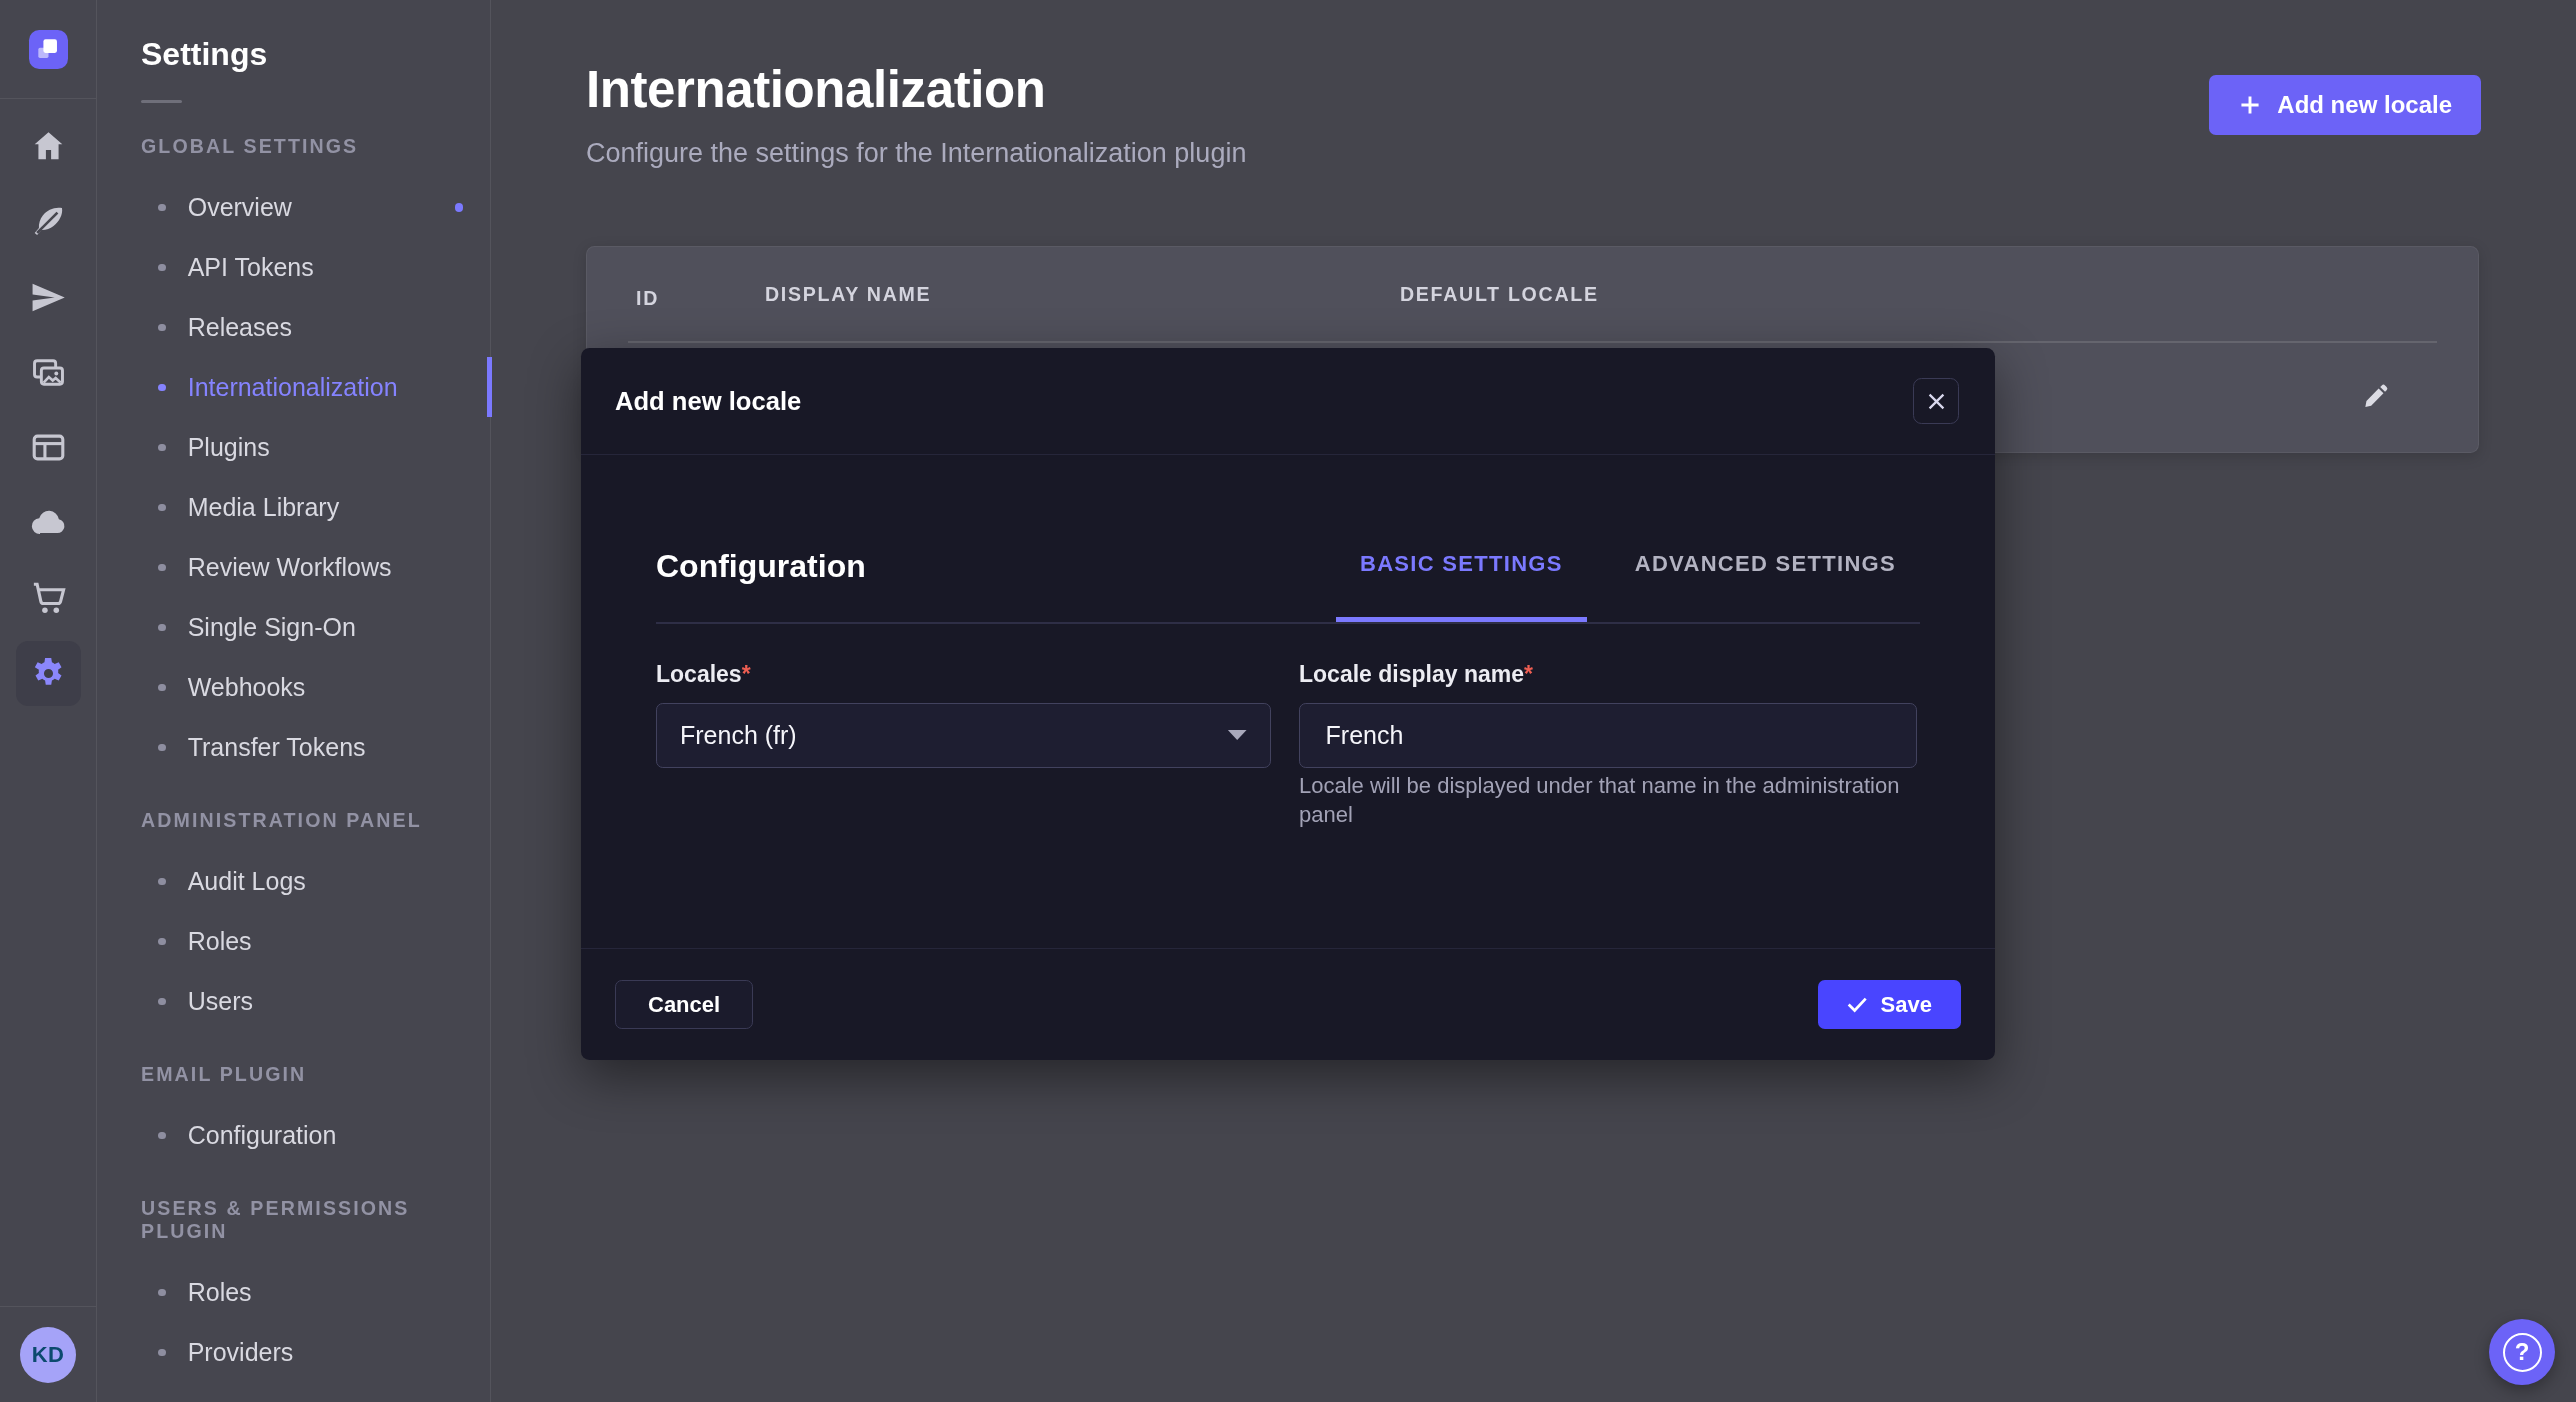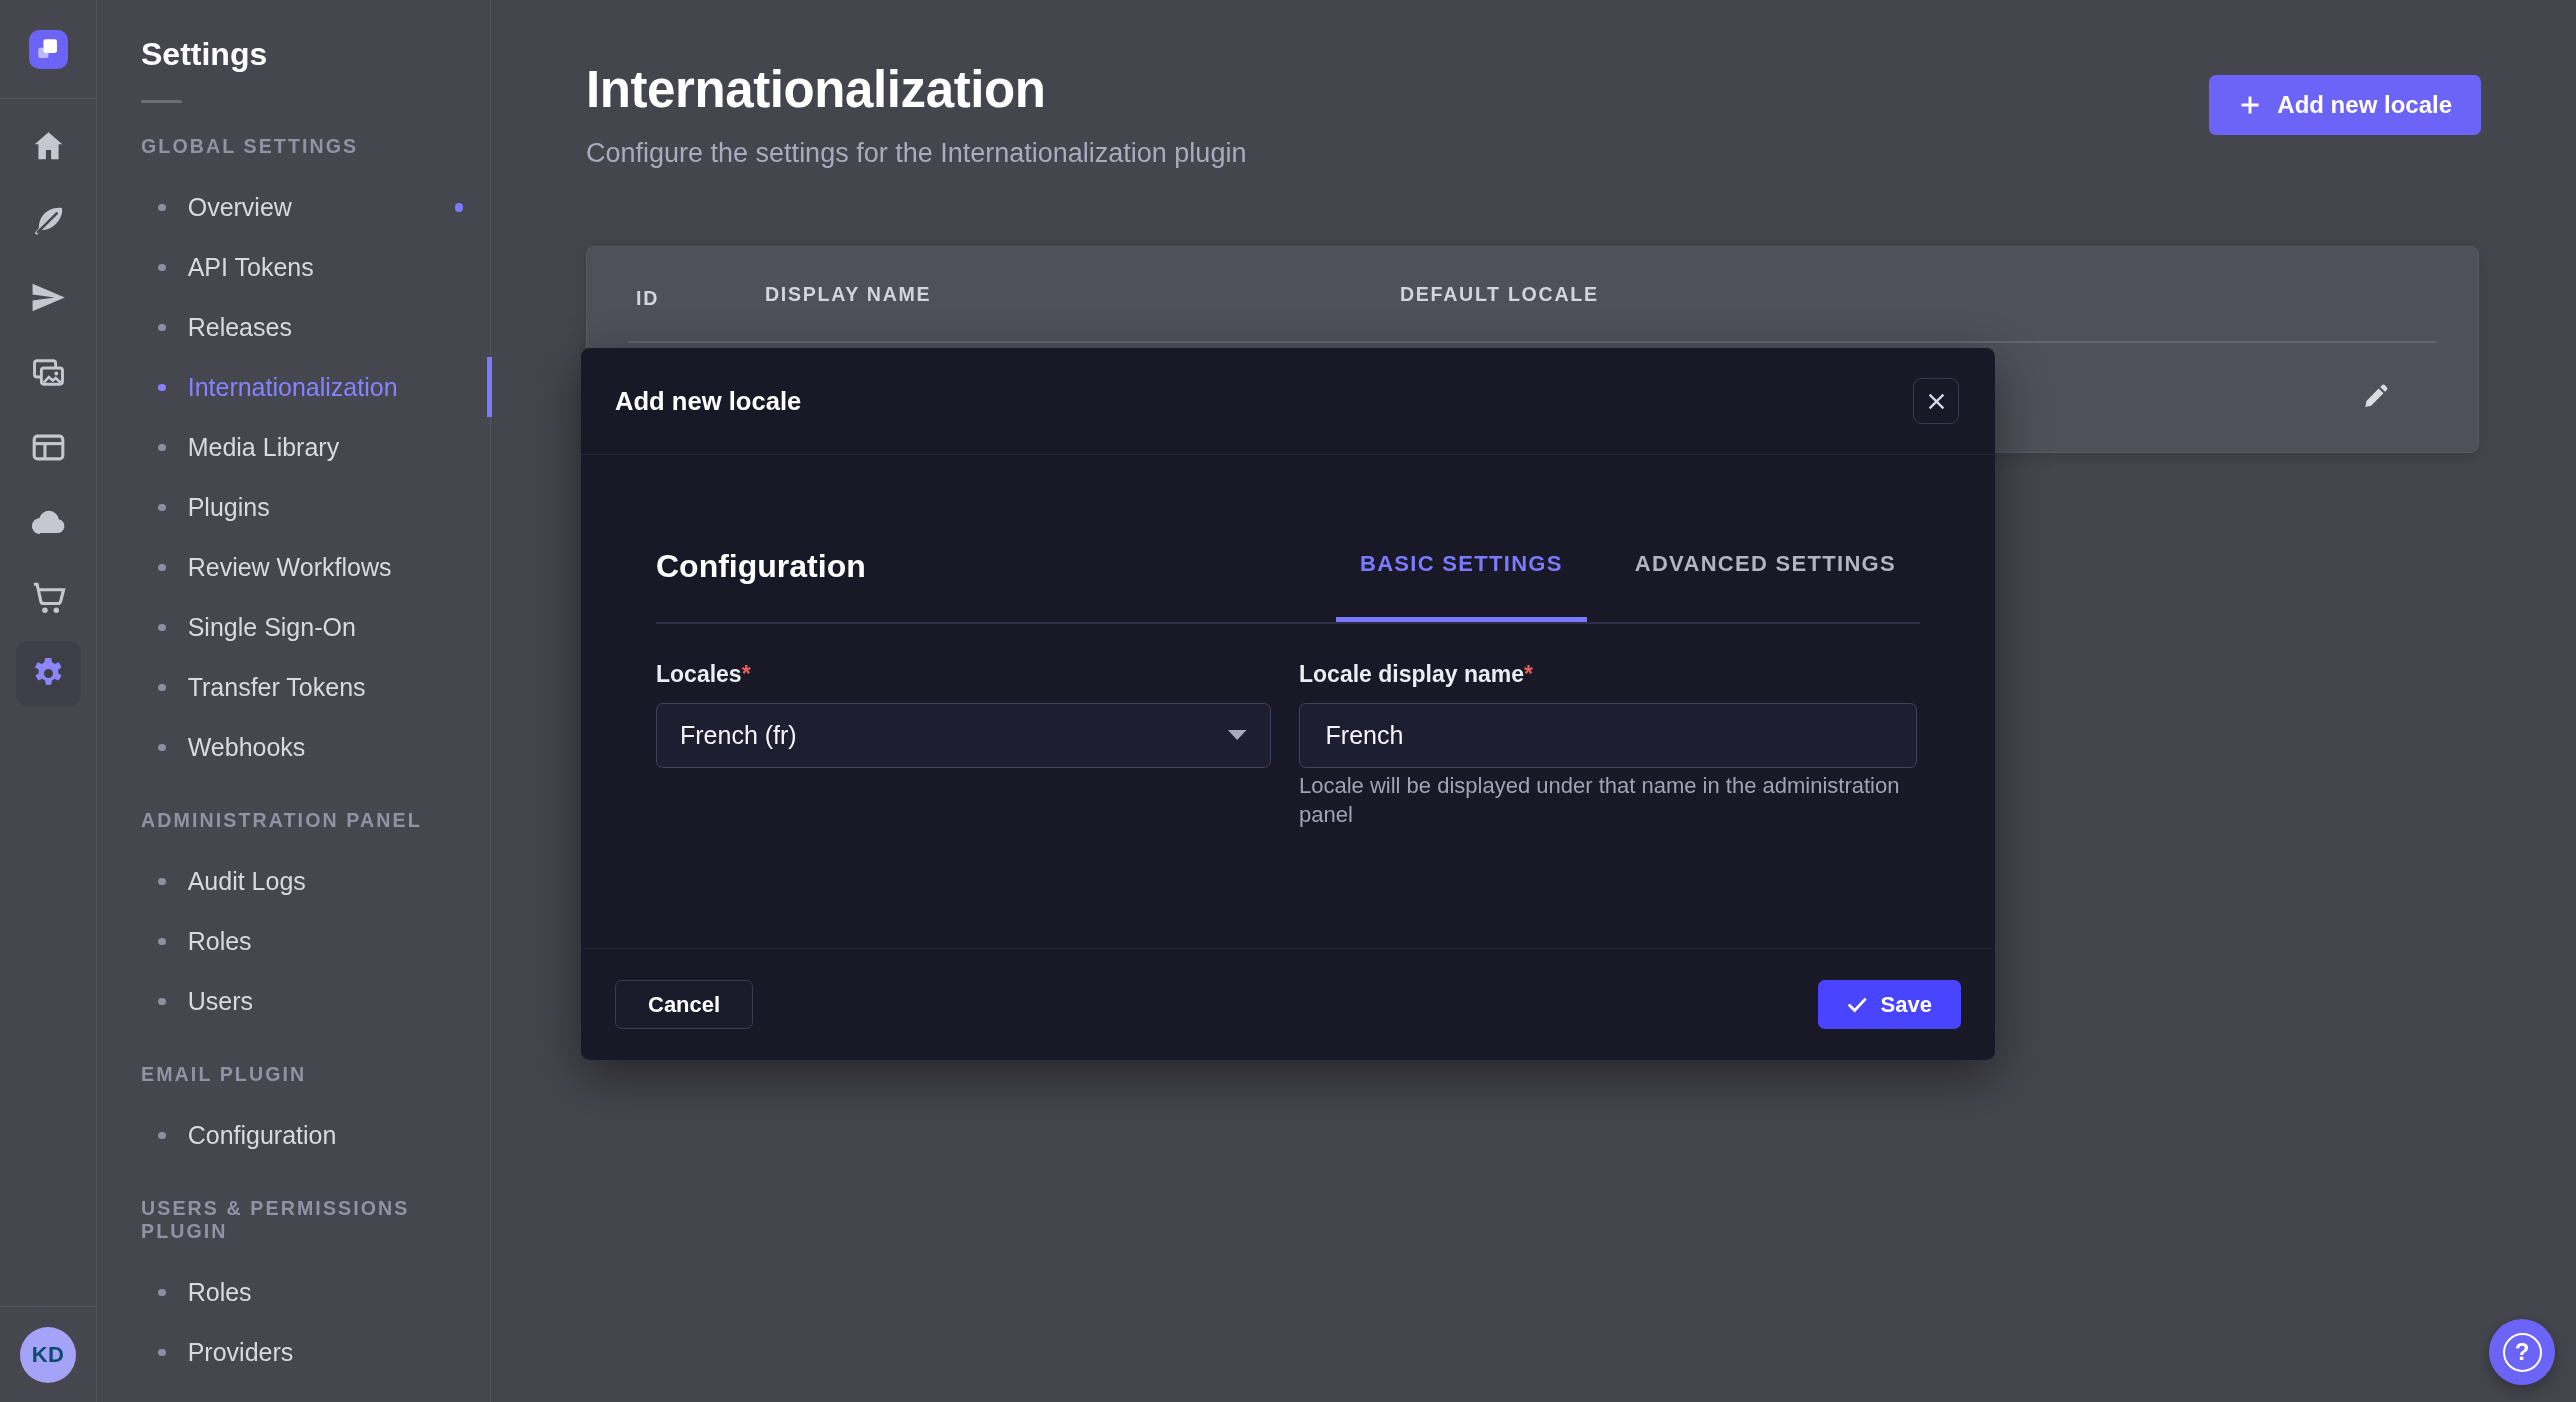--- a/index.html
+++ b/index.html
@@ -204,41 +204,41 @@
       <span class="bullet"></span>
       <span class="nav-item-label">Releases</span>
     </li>
     <li class="nav-item active">
       <span class="bullet"></span>
       <span class="nav-item-label">Internationalization</span>
       <span class="active-indicator"></span>
     </li>
     <li class="nav-item">
       <span class="bullet"></span>
+      <span class="nav-item-label">Plugins</span>
+    </li>
+    <li class="nav-item">
+      <span class="bullet"></span>
       <span class="nav-item-label">Media Library</span>
     </li>
     <li class="nav-item">
       <span class="bullet"></span>
-      <span class="nav-item-label">Plugins</span>
-    </li>
-    <li class="nav-item">
-      <span class="bullet"></span>
       <span class="nav-item-label">Review Workflows</span>
     </li>
     <li class="nav-item">
       <span class="bullet"></span>
       <span class="nav-item-label">Single Sign-On</span>
     </li>
     <li class="nav-item">
       <span class="bullet"></span>
+      <span class="nav-item-label">Webhooks</span>
+    </li>
+    <li class="nav-item">
+      <span class="bullet"></span>
       <span class="nav-item-label">Transfer Tokens</span>
-    </li>
-    <li class="nav-item">
-      <span class="bullet"></span>
-      <span class="nav-item-label">Webhooks</span>
     </li>
   </ul>
 
   <div class="section-label">ADMINISTRATION PANEL</div>
   <ul class="nav-list">
     <li class="nav-item">
       <span class="bullet"></span>
       <span class="nav-item-label">Audit Logs</span>
     </li>
     <li class="nav-item">

